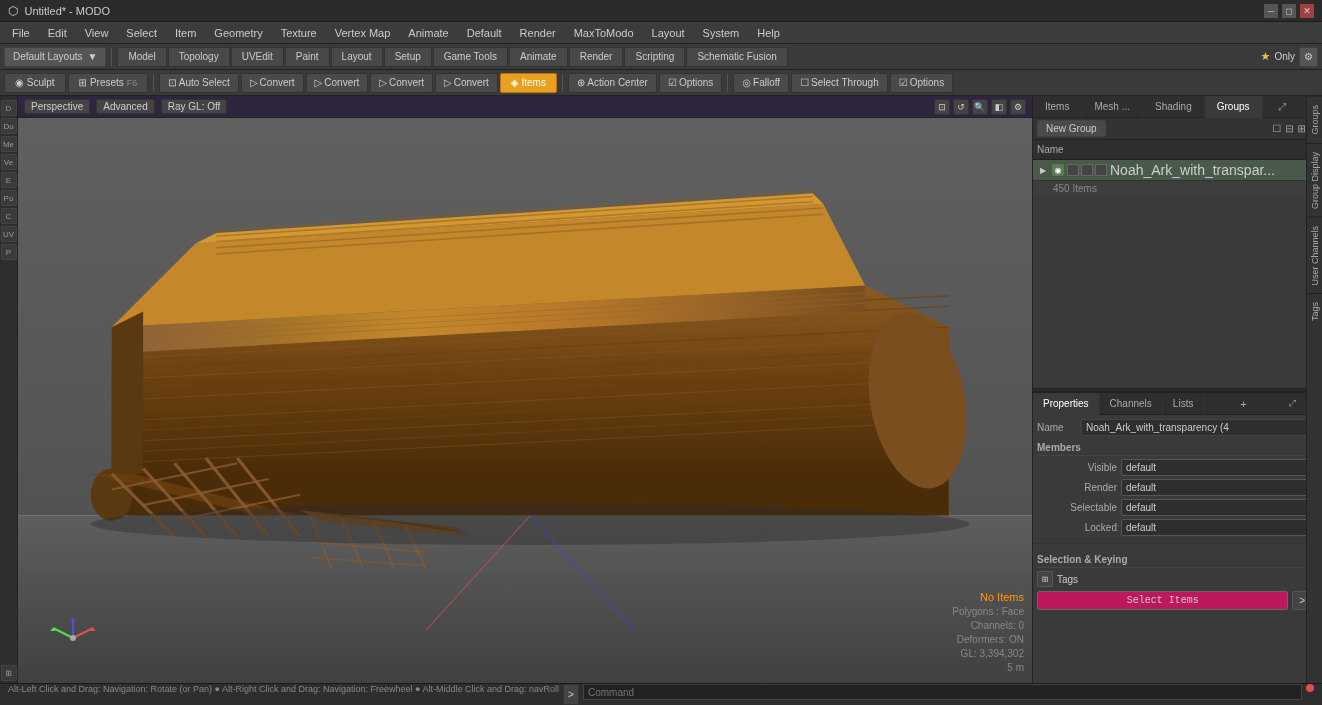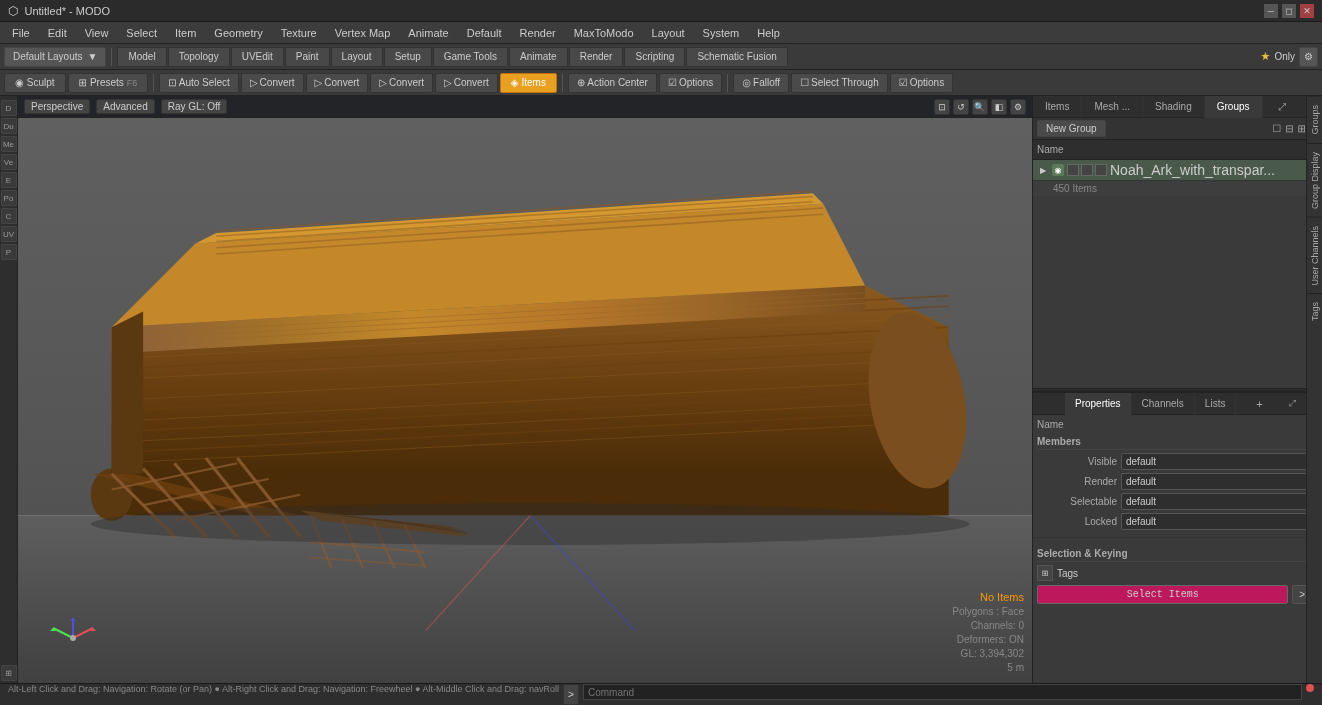--- a/index.html
+++ b/index.html
@@ -33,21 +33,21 @@
     .through-btn { background: #4a4a4a; color: #ccc; border: 1px solid #333; padding: 2px 8px; font-size: 10px; cursor: pointer; height: 20px; display: flex; align-items: center; gap: 2px; border-radius: 2px; }
 
     
     #main { display: flex; height: calc(705px - 22px - 22px - 26px - 26px - 22px); }
 
     
     #left-toolbar { width: 18px; background: #2e2e2e; border-right: 1px solid #222; display: flex; flex-direction: column; align-items: center; padding-top: 4px; gap: 2px; overflow: hidden; }
     .left-tool-btn { width: 16px; height: 16px; background: #3a3a3a; border: 1px solid #444; cursor: pointer; font-size: 8px; color: #999; display: flex; align-items: center; justify-content: center; border-radius: 1px; }
 
     
-    #viewport { flex: 1; background: #0f172a; position: relative; overflow: hidden; }
+    #viewport { flex: 1; background: #4c1d95; position: relative; overflow: hidden; }
     #viewport-header { background: rgba(40,40,40,0.8); height: 22px; display: flex; align-items: center; padding: 0 6px; gap: 6px; border-bottom: 1px solid #222; position: absolute; top: 0; left: 0; right: 0; z-index: 10; }
     .vp-btn { background: #444; border: 1px solid #333; color: #ccc; padding: 1px 6px; font-size: 10px; cursor: pointer; border-radius: 2px; }
     .vp-icons { display: flex; gap: 3px; margin-left: auto; }
     .vp-icon { width: 16px; height: 16px; background: #444; border: 1px solid #333; cursor: pointer; display: flex; align-items: center; justify-content: center; font-size: 9px; color: #ccc; border-radius: 2px; }
 
     
     #status-overlay { position: absolute; bottom: 8px; right: 8px; text-align: right; font-size: 10px; color: #ff9900; line-height: 1.4; }
 
     
     #right-panel { width: 290px; background: #3a3a3a; border-left: 1px solid #222; display: flex; flex-direction: column; }
@@ -66,21 +66,21 @@
     .group-item { display: flex; align-items: center; padding: 2px 4px; gap: 3px; background: #4a5a4a; border-bottom: 1px solid #333; min-height: 20px; }
     .group-item-icon { width: 12px; height: 12px; background: #6a8a6a; border-radius: 2px; cursor: pointer; display: flex; align-items: center; justify-content: center; font-size: 8px; color: #fff; }
     .group-toggle { width: 12px; height: 12px; cursor: pointer; display: flex; align-items: center; justify-content: center; font-size: 8px; color: #ccc; }
     .group-check { width: 12px; height: 12px; border: 1px solid #666; background: #444; cursor: pointer; }
     .group-name { font-size: 14px; color: #ccc; flex: 1; overflow: hidden; text-overflow: ellipsis; white-space: nowrap; }
 
     
     #props-panel { border-top: 1px solid #222; background: #3a3a3a; }
     #props-tabs { background: #2e2e2e; height: 22px; display: flex; align-items: center; border-bottom: 1px solid #222; }
     .prop-tab { padding: 2px 10px; font-size: 10px; color: #aaa; cursor: pointer; border-right: 1px solid #333; height: 22px; display: flex; align-items: center; }
-    .prop-tab.active { background: #3a3a3a; color: #fff; margin-left: 32px; }
+    .prop-tab.active { background: #3a3a3a; color: #fff; }
     .prop-tab-add { margin-left: auto; padding: 2px 6px; font-size: 11px; color: #aaa; cursor: pointer; }
     .prop-tab-expand { padding: 2px 6px; font-size: 9px; color: #aaa; cursor: pointer; }
 
     #props-content { padding: 4px; }
     .prop-row { display: flex; align-items: center; margin-bottom: 3px; gap: 4px; }
     .prop-label { font-size: 10px; color: #aaa; width: 80px; text-align: right; }
     .prop-name-row { display: flex; align-items: center; margin-bottom: 4px; gap: 4px; }
     .prop-name-label { font-size: 10px; color: #aaa; width: 40px; }
     .prop-name-value { flex: 1; font-size: 10px; color: #ccc; background: #2e2e2e; border: 1px solid #444; padding: 2px 4px; border-radius: 2px; overflow: hidden; text-overflow: ellipsis; white-space: nowrap; }
 
@@ -447,20 +447,21 @@
         <div style="margin-left: auto; display: flex;">
           <div class="prop-tab-expand">⤢</div>
           <div class="prop-tab-expand">⚙</div>
         </div>
       </div>
 
       <div id="props-content">
 
         <div class="prop-name-row">
           <span class="prop-name-label">Name</span>
+          <div class="prop-name-value">Noah_Ark_with_transparency (4</div>
         </div>
 
         <div class="section-header">Members</div>
 
         <div class="prop-row">
           <span class="prop-label">Visible</span>
           <div class="dropdown">
             <span>default</span>
           </div>
         </div>

